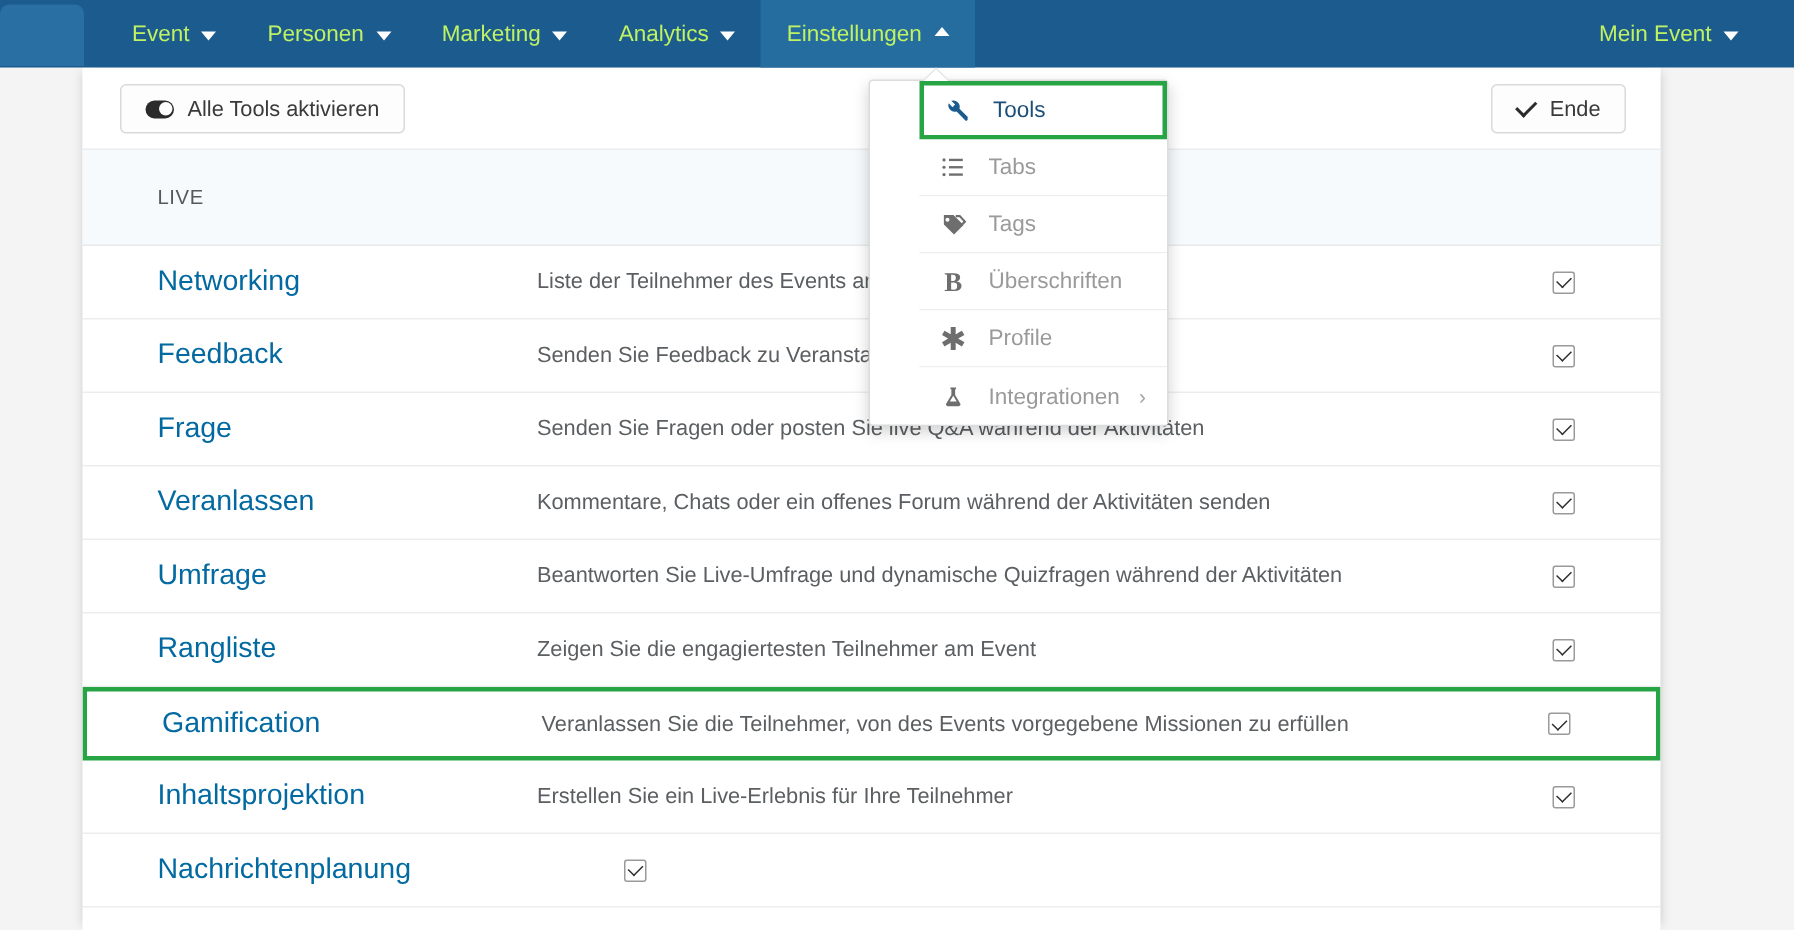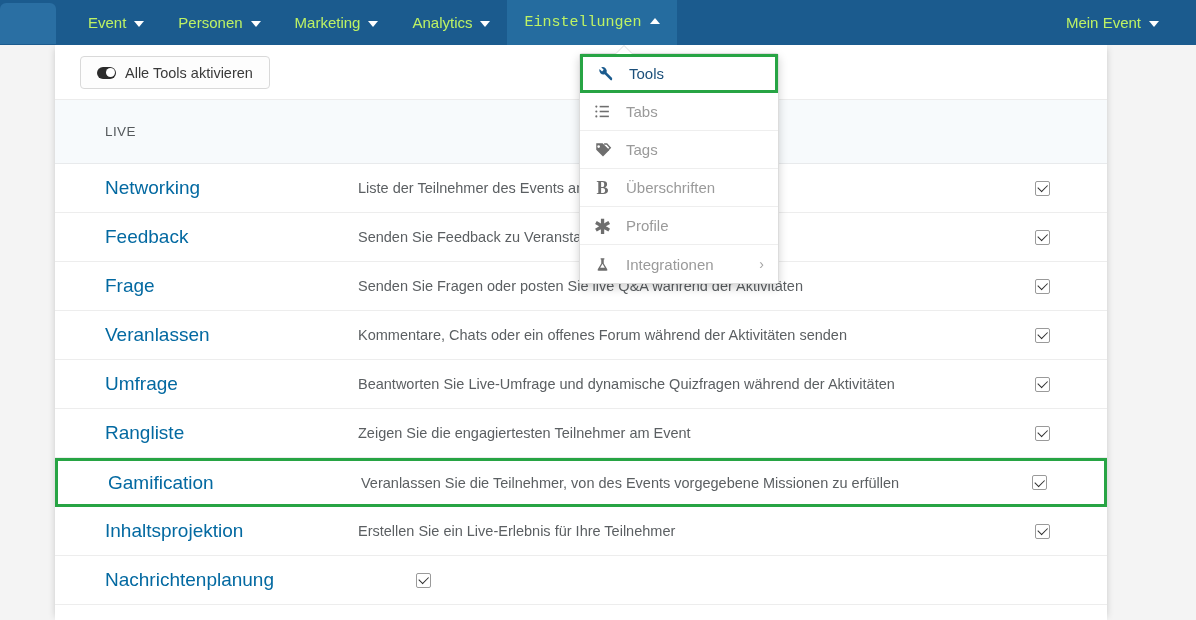--- a/index.html
+++ b/index.html
@@ -49,21 +49,20 @@
     align-items: center;
     gap: 8px;
     padding: 0 17px;
     color: #bef264;
     font-size: 15px;
     cursor: pointer;
     white-space: nowrap;
   }
   .nav-item.active {
     background: #256c9f;
-    font-family: Liberation Mono, monospace;
   }
   .nav-right {
     display: flex;
     align-items: center;
     padding-right: 20px;
   }
   .caret {
     display: inline-block;
     width: 0; height: 0;
     border-left: 5.5px solid transparent;
@@ -197,20 +196,21 @@
   .dropdown {
     position: absolute;
     left: 579px;
     top: 53px;
     width: 200px;
     background: #ffffff;
     border: 1px solid #dcdcdc;
     border-radius: 3px;
     box-shadow: 0 4px 10px rgba(0,0,0,.18);
     z-index: 60;
+    padding-left: 33px;
   }
   .dropdown-arrow {
     position: absolute;
     left: 36px;
     top: -8px;
     width: 0; height: 0;
     border-left: 8px solid transparent;
     border-right: 8px solid transparent;
     border-bottom: 8px solid #ffffff;
     filter: drop-shadow(0 -1px 0 #dcdcdc);
@@ -298,20 +298,24 @@
       </div>
     </div>
   </div>
 
   <div class="content-panel">
 
     <div class="toolbar">
       <div class="btn btn-toggle-all">
         <span class="toggle-glyph"></span>
         <span>Alle Tools aktivieren</span>
+      </div>
+      <div class="btn btn-end">
+        <span class="check-glyph"></span>
+        <span>Ende</span>
       </div>
     </div>
 
     <div class="table">
       <div class="row group-header">
         <div class="cell-name">LIVE</div>
       </div>
       <div id="table-rows">
           <div class="row">
             <div class="cell-name">Networking</div>

